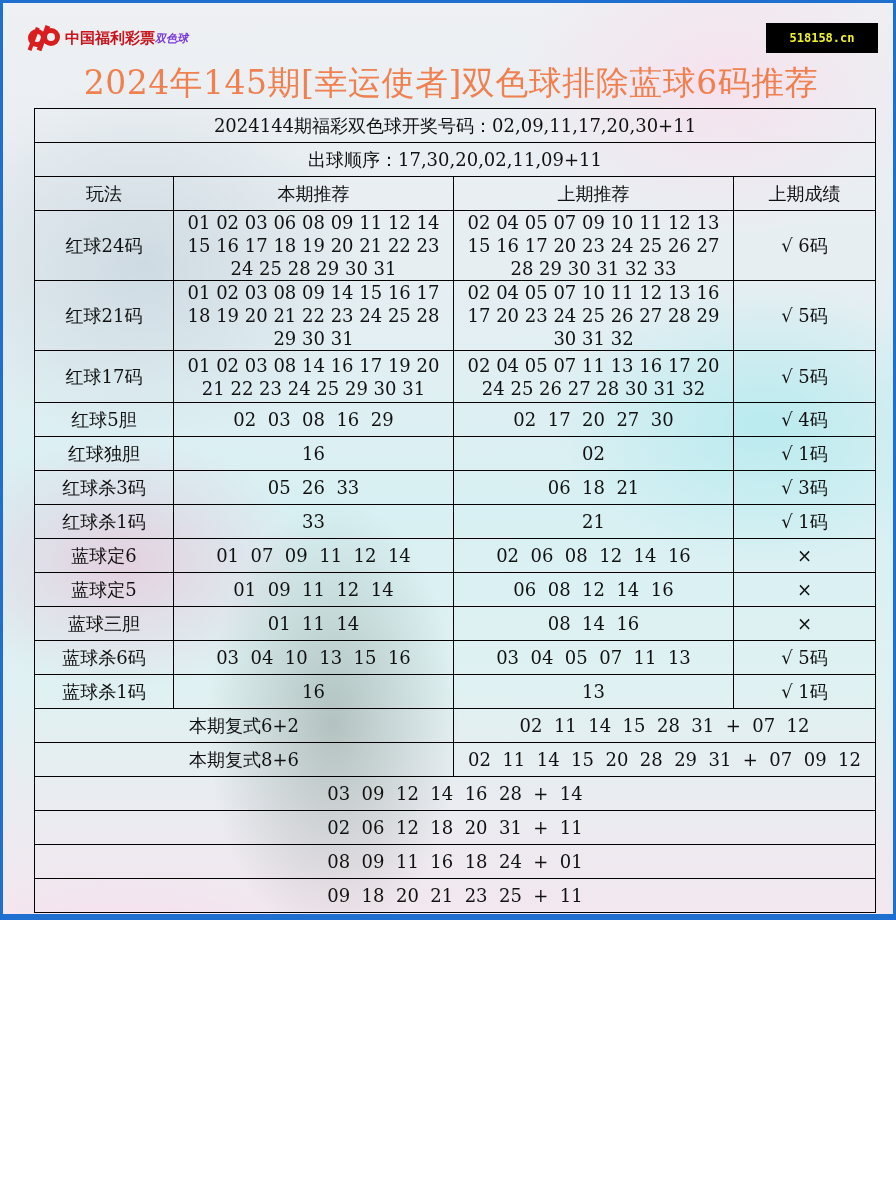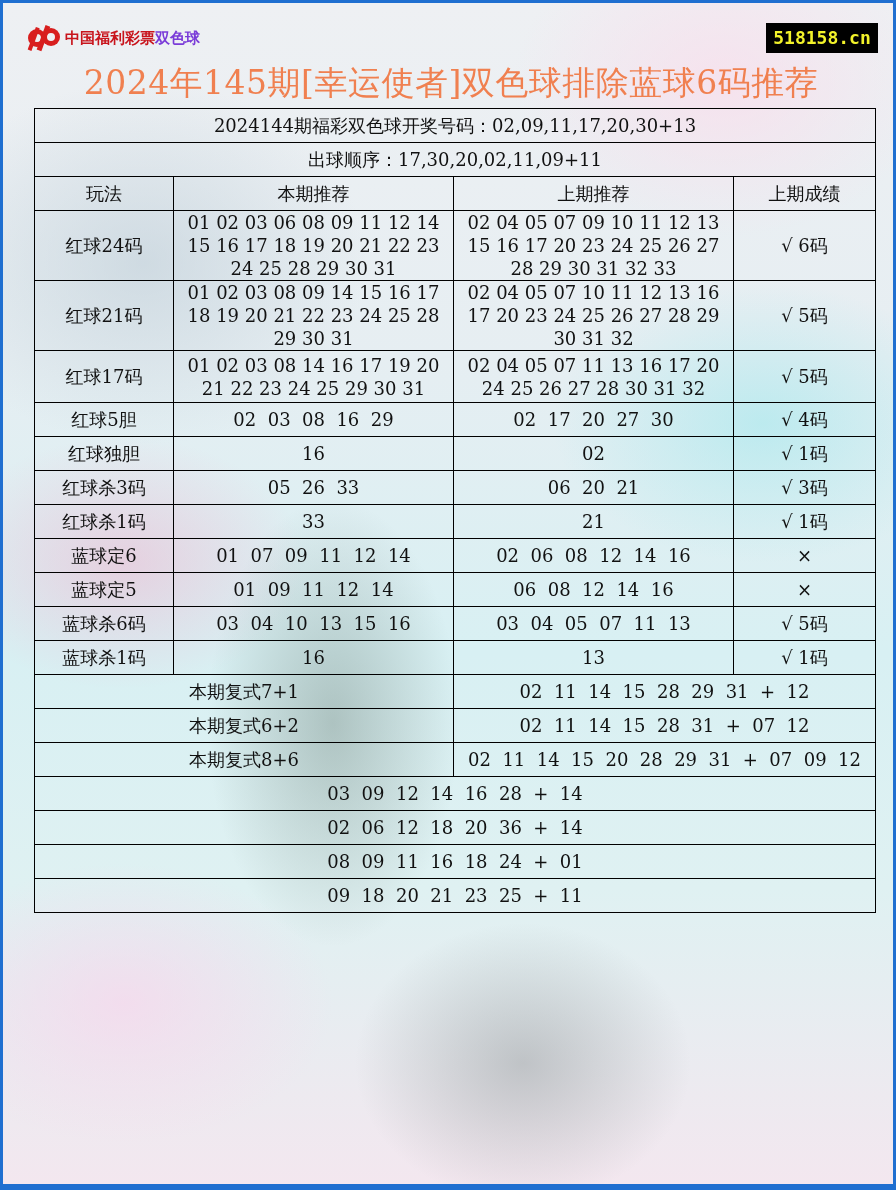--- a/index.html
+++ b/index.html
@@ -1,31 +1,31 @@
 <!DOCTYPE html>
 <html><head>
   <meta charset="utf-8">
   <style>
     html,body{margin:0;padding:0;}
     body{width:896px;height:1190px;overflow:hidden;position:relative;font-family:"DejaVu Serif","Liberation Serif",serif;}
-    .frame{position:absolute;left:0;top:0;width:896px;height:1190px;box-sizing:border-box;border:3px solid #1f6fd0;border-bottom-width:6px;
+    .frame{position:absolute;left:0;top:0;width:896px;height:920px;box-sizing:border-box;border:3px solid #1f6fd0;border-bottom-width:6px;
       background:
         radial-gradient(ellipse 180px 320px at 330px 720px, rgba(90,110,100,0.35), transparent 70%),
         radial-gradient(ellipse 260px 180px at 120px 560px, rgba(240,170,200,0.45), transparent 70%),
         radial-gradient(ellipse 300px 200px at 760px 420px, rgba(150,230,235,0.5), transparent 70%),
         radial-gradient(ellipse 320px 260px at 140px 260px, rgba(190,205,215,0.6), transparent 70%),
         radial-gradient(ellipse 300px 220px at 720px 80px, rgba(250,220,235,0.7), transparent 70%),
         radial-gradient(ellipse 240px 200px at 520px 1060px, rgba(110,120,120,0.35), transparent 70%),
         radial-gradient(ellipse 300px 200px at 120px 1000px, rgba(250,210,235,0.6), transparent 70%),
         linear-gradient(180deg,#eef0f3 0%,#e6eef2 30%,#d8f0f3 55%,#dff1f2 75%,#f3e7ef 100%);}
     .logo{position:absolute;left:20px;top:20px;height:30px;display:flex;align-items:center;}
     .logo-mark{width:40px;height:30px;position:relative;}
     .logo-text{font-family:"DejaVu Sans","Liberation Sans",sans-serif;font-weight:bold;font-size:15px;color:#c8141c;margin-left:2px;letter-spacing:0px;}
-    .logo-text2{font-family:"DejaVu Sans","Liberation Sans",sans-serif;font-weight:bold;font-size:15px;color:#7a3bd8;}
-    .site-badge{position:absolute;left:763px;top:20px;width:112px;height:30px;background:#000;color:#f2f22a;font-family:"DejaVu Sans Mono","Liberation Mono",monospace;font-weight:bold;font-size:18px;line-height:30px;text-align:center;}
+    .logo-text2{font-family:"DejaVu Sans","Liberation Sans",sans-serif;font-weight:bold;font-style:italic;font-size:11px;color:#7a3bd8;}
+    .site-badge{position:absolute;left:763px;top:20px;width:112px;height:30px;background:#000;color:#f2f22a;font-family:"DejaVu Sans Mono","Liberation Mono",monospace;font-weight:bold;font-size:12px;line-height:30px;text-align:center;}
     .title{position:absolute;left:0;top:58px;width:896px;text-align:center;font-size:33px;color:#f08050;line-height:44px;letter-spacing:0.5px;}
     table.main{position:absolute;left:31px;top:105px;width:841px;border-collapse:collapse;table-layout:fixed;}
     table.main td{border:1px solid #000;padding:0;text-align:center;font-size:18px;color:#111;line-height:23px;vertical-align:middle;}
     td.multi{text-align:left;padding-left:2px;word-spacing:0px;white-space:pre-line;}
     .r35{height:34px;}
   </style>
 </head>
 <body>
 
 <div class="frame">
@@ -49,21 +49,21 @@
 
   <table class="main">
     <colgroup>
       <col style="width:139px">
         <col style="width:280px">
         <col style="width:280px">
         <col style="width:142px">
     </colgroup>
     <tbody>
       <tr class="r35">
-        <td colspan="4">2024144期福彩双色球开奖号码：02,09,11,17,20,30+13</td>
+        <td colspan="4">2024144期福彩双色球开奖号码：02,09,11,17,20,30+11</td>
       </tr>
       <tr class="r35">
         <td colspan="4">出球顺序：17,30,20,02,11,09+11</td>
       </tr>
       <tr class="r35">
         <td>玩法</td>
         <td>本期推荐</td>
         <td>上期推荐</td>
         <td>上期成绩</td>
       </tr>
@@ -104,21 +104,21 @@
       </tr>
       <tr class="r35">
         <td>红球独胆</td>
         <td style="white-space:pre">16</td>
         <td style="white-space:pre">02</td>
         <td>√ 1码</td>
       </tr>
       <tr class="r35">
         <td>红球杀3码</td>
         <td style="white-space:pre">05  26  33</td>
-        <td style="white-space:pre">06  20  21</td>
+        <td style="white-space:pre">06  18  21</td>
         <td>√ 3码</td>
       </tr>
       <tr class="r35">
         <td>红球杀1码</td>
         <td style="white-space:pre">33</td>
         <td style="white-space:pre">21</td>
         <td>√ 1码</td>
       </tr>
       <tr class="r35">
         <td>蓝球定6</td>
@@ -126,50 +126,52 @@
         <td style="white-space:pre">02  06  08  12  14  16</td>
         <td>×</td>
       </tr>
       <tr class="r35">
         <td>蓝球定5</td>
         <td style="white-space:pre">01  09  11  12  14</td>
         <td style="white-space:pre">06  08  12  14  16</td>
         <td>×</td>
       </tr>
       <tr class="r35">
+        <td>蓝球三胆</td>
+        <td style="white-space:pre">01  11  14</td>
+        <td style="white-space:pre">08  14  16</td>
+        <td>×</td>
+      </tr>
+      <tr class="r35">
         <td>蓝球杀6码</td>
         <td style="white-space:pre">03  04  10  13  15  16</td>
         <td style="white-space:pre">03  04  05  07  11  13</td>
         <td>√ 5码</td>
       </tr>
       <tr class="r35">
         <td>蓝球杀1码</td>
         <td style="white-space:pre">16</td>
         <td style="white-space:pre">13</td>
         <td>√ 1码</td>
       </tr>
 
       <tr class="r35">
-        <td colspan="2">本期复式7+1</td>
-        <td colspan="2" style="white-space:pre">02  11  14  15  28  29  31  +  12</td>
-      </tr>
-      <tr class="r35">
         <td colspan="2">本期复式6+2</td>
         <td colspan="2" style="white-space:pre">02  11  14  15  28  31  +  07  12</td>
       </tr>
       <tr class="r35">
         <td colspan="2">本期复式8+6</td>
         <td colspan="2" style="white-space:pre">02  11  14  15  20  28  29  31  +  07  09  12</td>
       </tr>
 
       <tr class="r35">
         <td colspan="4" style="white-space:pre">03  09  12  14  16  28  +  14</td>
       </tr>
       <tr class="r35">
-        <td colspan="4" style="white-space:pre">02  06  12  18  20  36  +  14</td>
+        <td colspan="4" style="white-space:pre">02  06  12  18  20  31  +  11</td>
       </tr>
       <tr class="r35">
         <td colspan="4" style="white-space:pre">08  09  11  16  18  24  +  01</td>
       </tr>
       <tr class="r35">
         <td colspan="4" style="white-space:pre">09  18  20  21  23  25  +  11</td>
       </tr>
     </tbody>
   </table>
 </div>

